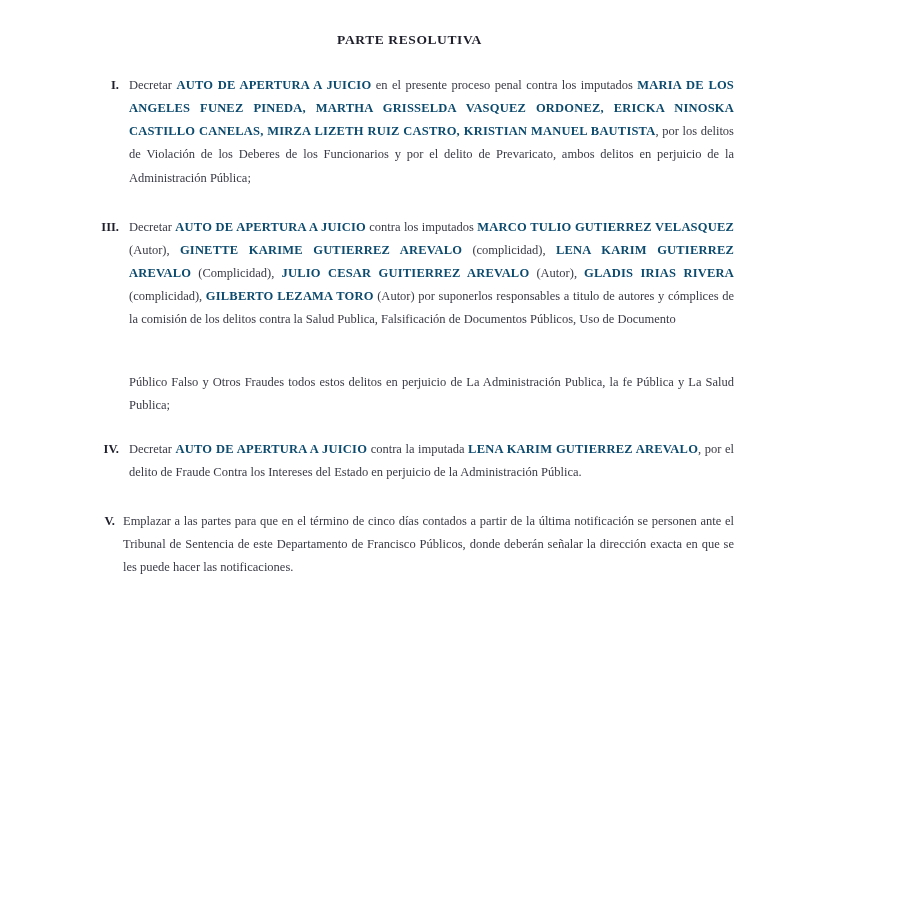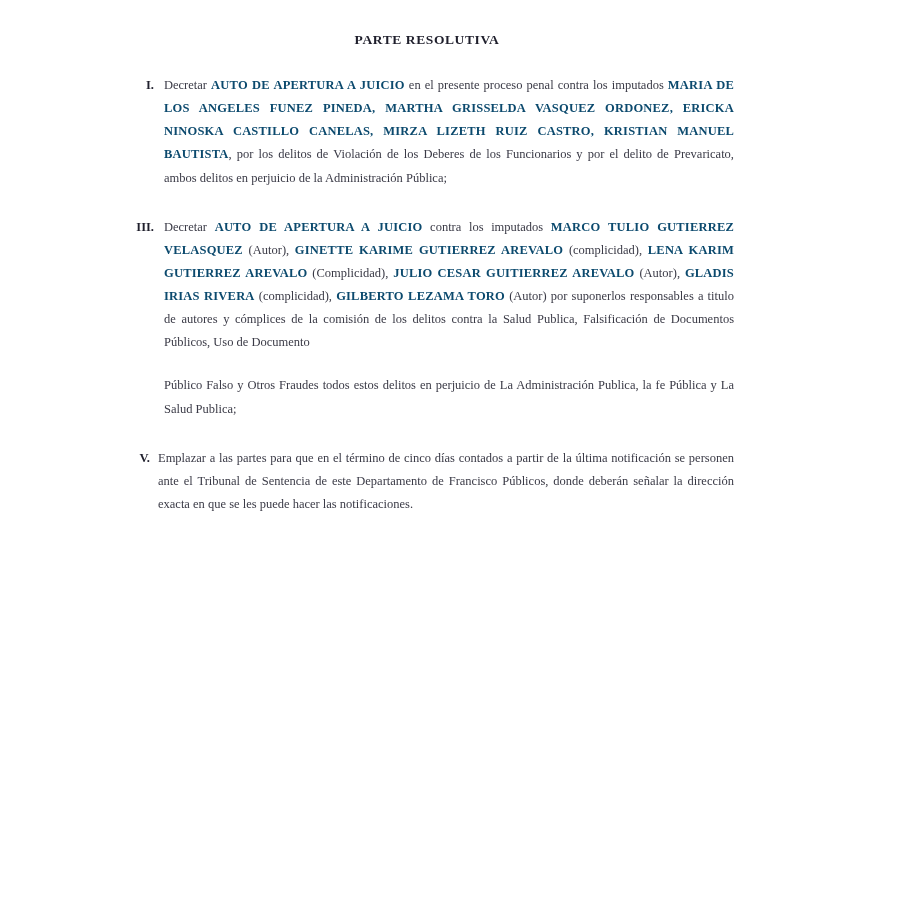--- a/index.html
+++ b/index.html
@@ -10,21 +10,21 @@
   .page {
     position: relative;
     width: 914px;
     height: 900px;
     background: #ffffff;
     font-family: "Liberation Serif", serif;
     color: #2b2b35;
     overflow: hidden;
   }
   .doc-body {
-    padding: 24px 180px 0 120px;
+    padding: 24px 180px 0 85px;
     box-sizing: border-box;
   }
   .doc-title {
     text-align: center;
     font-weight: bold;
     font-size: 13.5px;
     letter-spacing: 0.6px;
     color: #1f1f2c;
     margin: 8px 0 26px 0;
   }
@@ -56,21 +56,21 @@
   }
   .clause.spaced-top {
     margin-top: 26px;
   }
   .para-continued {
     margin-left: 44px;
     text-align: justify;
     font-size: 12.5px;
     line-height: 1.85;
     color: #3a3a46;
-    margin-top: 20px;
+    margin-top: 40px;
     margin-bottom: 20px;
   }
   .clause.tight-number .clause-number {
     flex: 0 0 30px;
     padding-right: 8px;
   }
 </style>
 </head>
 <body>
 
@@ -85,20 +85,24 @@
     </div>
 
 
     <div class="clause spaced-top">
       <div class="clause-number">III.</div>
       <div class="clause-text">Decretar <b>AUTO DE APERTURA A JUICIO</b> contra los imputados <b>MARCO TULIO GUTIERREZ VELASQUEZ</b> (Autor), <b>GINETTE KARIME GUTIERREZ AREVALO</b> (complicidad), <b>LENA KARIM GUTIERREZ AREVALO</b> (Complicidad), <b>JULIO CESAR GUITIERREZ AREVALO</b> (Autor), <b>GLADIS IRIAS RIVERA</b> (complicidad), <b>GILBERTO LEZAMA TORO</b> (Autor) por suponerlos responsables a titulo de autores y cómplices de la comisión de los delitos contra la Salud Publica, Falsificación de Documentos Públicos, Uso de Documento</div>
     </div>
 
     <div class="para-continued">Público Falso y Otros Fraudes todos estos delitos en perjuicio de La Administración Publica, la fe Pública y La Salud Publica;</div>
 
+    <div class="clause">
+      <div class="clause-number">IV.</div>
+      <div class="clause-text">Decretar <b>AUTO DE APERTURA A JUICIO</b> contra la imputada <b>LENA KARIM GUTIERREZ AREVALO</b>, por el delito de Fraude Contra los Intereses del Estado en perjuicio de la Administración Pública.</div>
+    </div>
 
     <div class="clause tight-number spaced-top">
       <div class="clause-number">V.</div>
       <div class="clause-text">Emplazar a las partes para que en el término de cinco días contados a partir de la última notificación se personen ante el Tribunal de Sentencia de este Departamento de Francisco Públicos, donde deberán señalar la dirección exacta en que se les puede hacer las notificaciones.</div>
     </div>
 
   </div>
 </div>
 
 </body></html>

